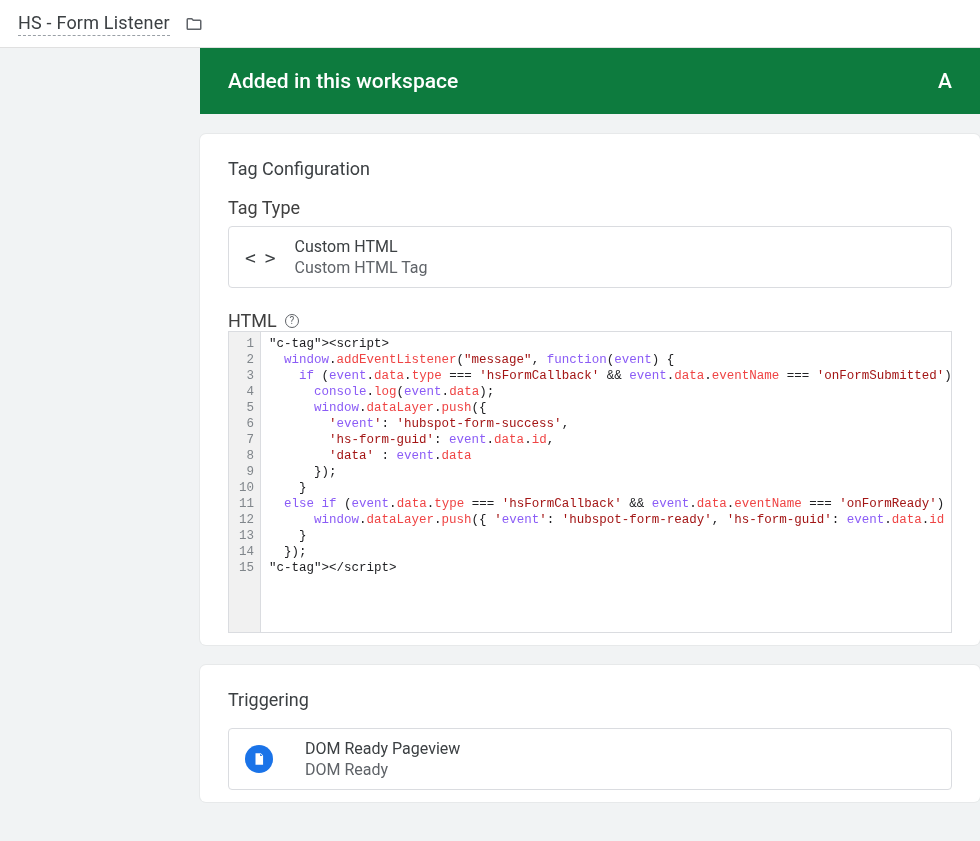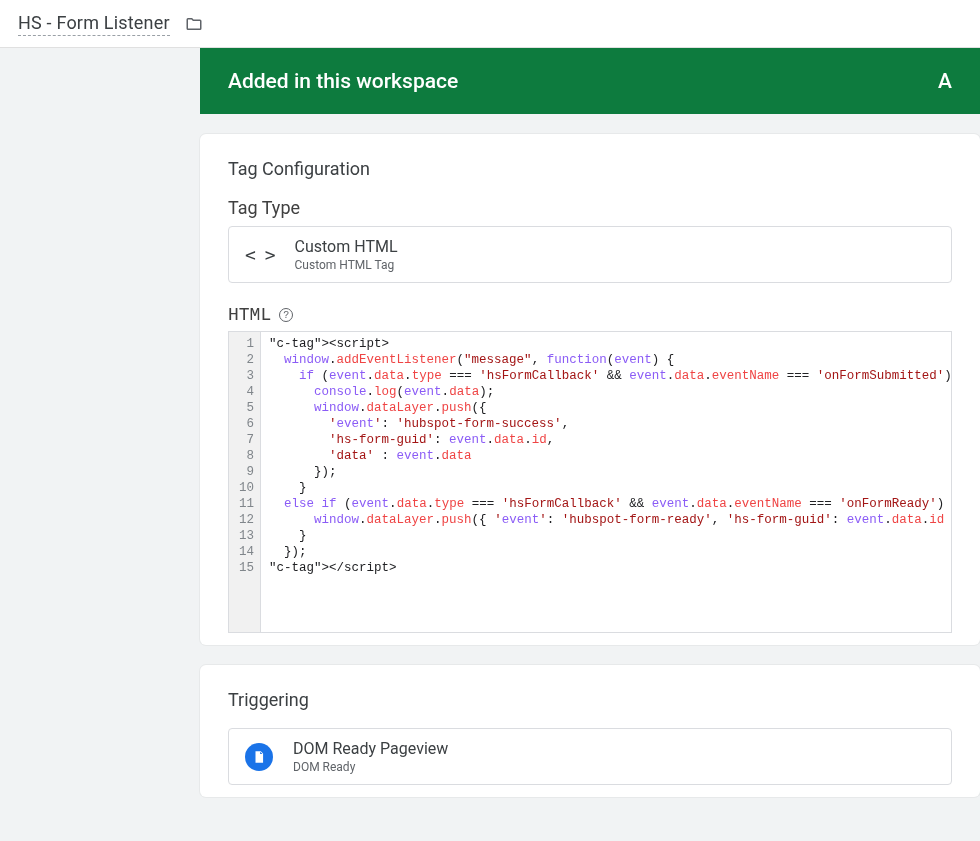--- a/index.html
+++ b/index.html
@@ -77,30 +77,29 @@
     font-family: monospace;
     font-size: 18px;
     color: #3c4043;
     letter-spacing: -1px;
   }
   .tag-type-name {
     font-size: 16px;
     color: #3c4043;
   }
   .tag-type-sub {
-    font-size: 12px;
+    font-size: 16px;
     color: #5f6368;
     margin-top: 2px;
   }
   .html-header {
     display: flex;
     align-items: center;
     gap: 8px;
-    margin-bottom: 6px;
-    font-family: Liberation Mono, monospace;
+    margin-bottom: 0;
   }
   .help-icon {
     width: 14px; height: 14px;
     border: 1px solid #5f6368;
     border-radius: 50%;
     display: inline-flex;
     align-items: center;
     justify-content: center;
     font-size: 10px;
     color: #5f6368;
@@ -129,21 +128,21 @@
   .code-pad { height: 52px; }
   .c-kw   { color: #8b5cf6; }
   .c-str  { color: #a31515; }
   .c-prop { color: #ef4444; }
   .trigger-box {
     border: 1px solid #dadce0;
     border-radius: 4px;
     display: flex;
     align-items: center;
     padding: 10px 16px;
-    gap: 20px;
+    gap: 32px;
   }
   .trigger-icon {
     width: 28px; height: 28px;
     background: #1a73e8;
     border-radius: 50%;
     display: flex;
     align-items: center;
     justify-content: center;
   }
   .trigger-icon svg { width: 14px; height: 16px; }

